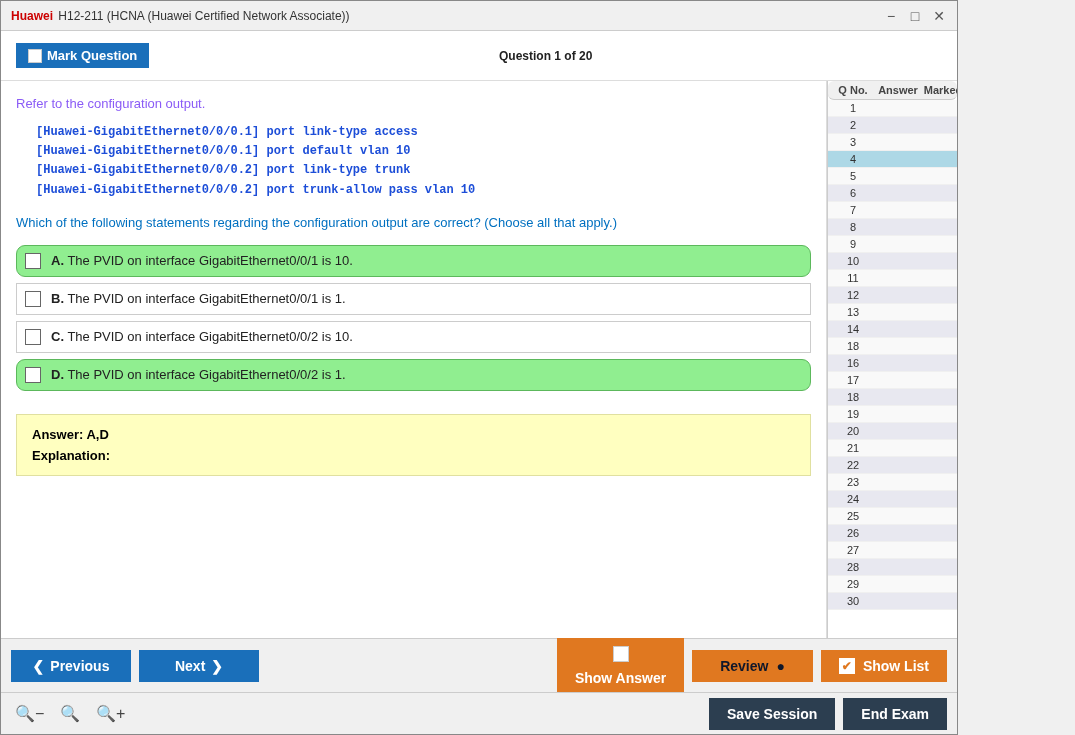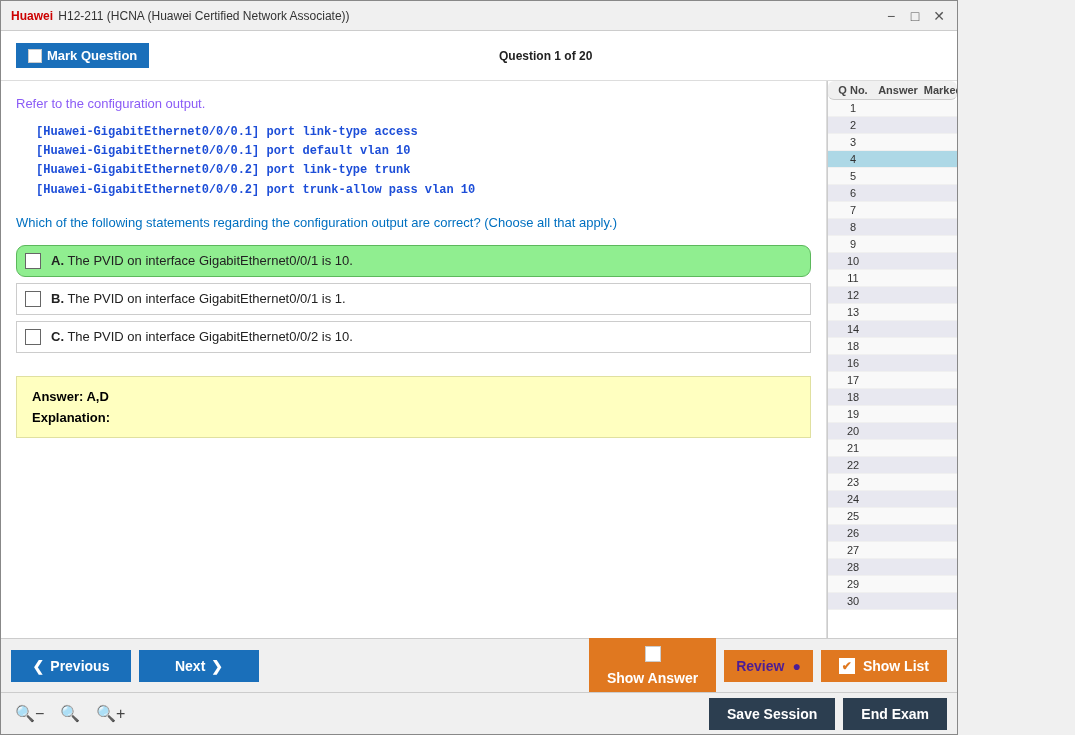--- a/index.html
+++ b/index.html
@@ -231,23 +231,23 @@
       font-weight: bold;
       cursor: pointer;
       display: flex;
       align-items: center;
       gap: 8px;
       margin-left: auto;
       flex-direction: column;
     }
     .btn-review {
       background: #e07820;
-      color: #4c1d95;
-      border: none;
-      padding: 8px 12px;
+      color: #0f172a;
+      border: none;
+      padding: 8px 28px;
       font-size: 14px;
       font-weight: bold;
       cursor: pointer;
       display: flex;
       align-items: center;
       gap: 8px;
     }
     .btn-show-list {
       background: #e07820;
       color: #fff;
@@ -367,20 +367,27 @@
         <span class="option-text">
           <span class="option-letter">B.</span>
           <span>The PVID on interface GigabitEthernet0/0/1 is 1.</span>
         </span>
       </div>
       <div class="option-row not-highlighted">
         <div class="option-checkbox"></div>
         <span class="option-text">
           <span class="option-letter">C.</span>
           <span>The PVID on interface GigabitEthernet0/0/2 is 10.</span>
+        </span>
+      </div>
+      <div class="option-row highlighted">
+        <div class="option-checkbox"></div>
+        <span class="option-text">
+          <span class="option-letter">D.</span>
+          <span>The PVID on interface GigabitEthernet0/0/2 is 1.</span>
         </span>
       </div>
 
       <div class="answer-box">
         <div class="answer-line">Answer: A,D</div>
         <div class="explanation-label">Explanation:</div>
       </div>
     </div>
 
     <div class="right-panel">

